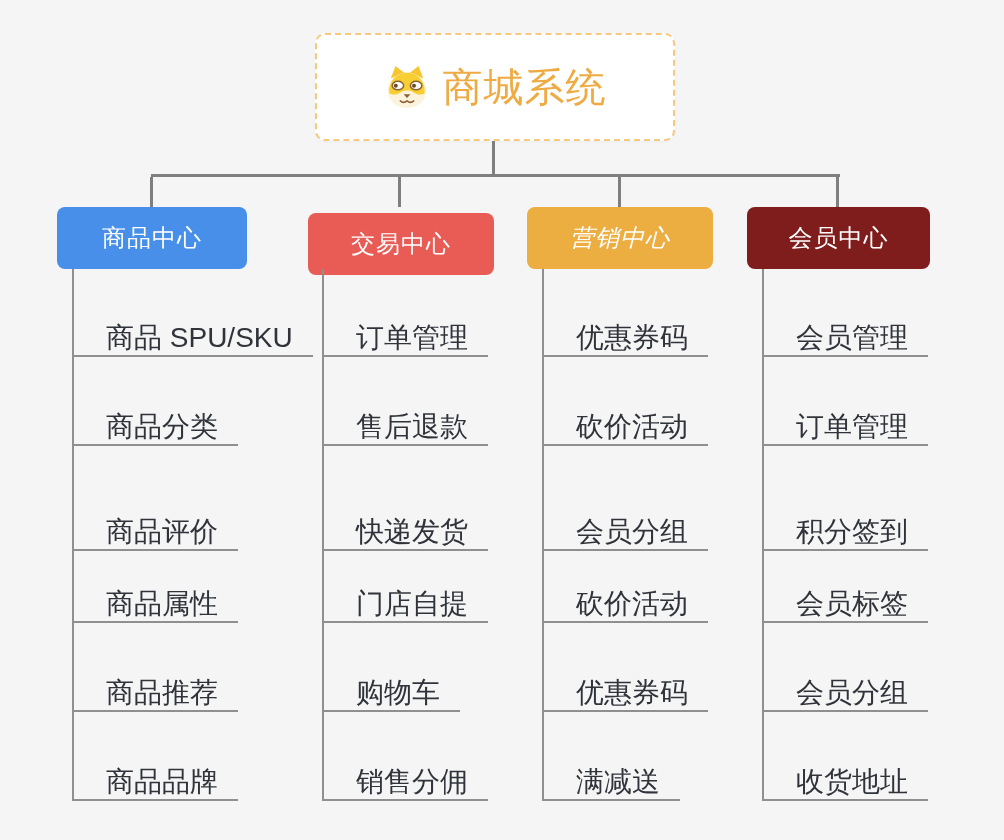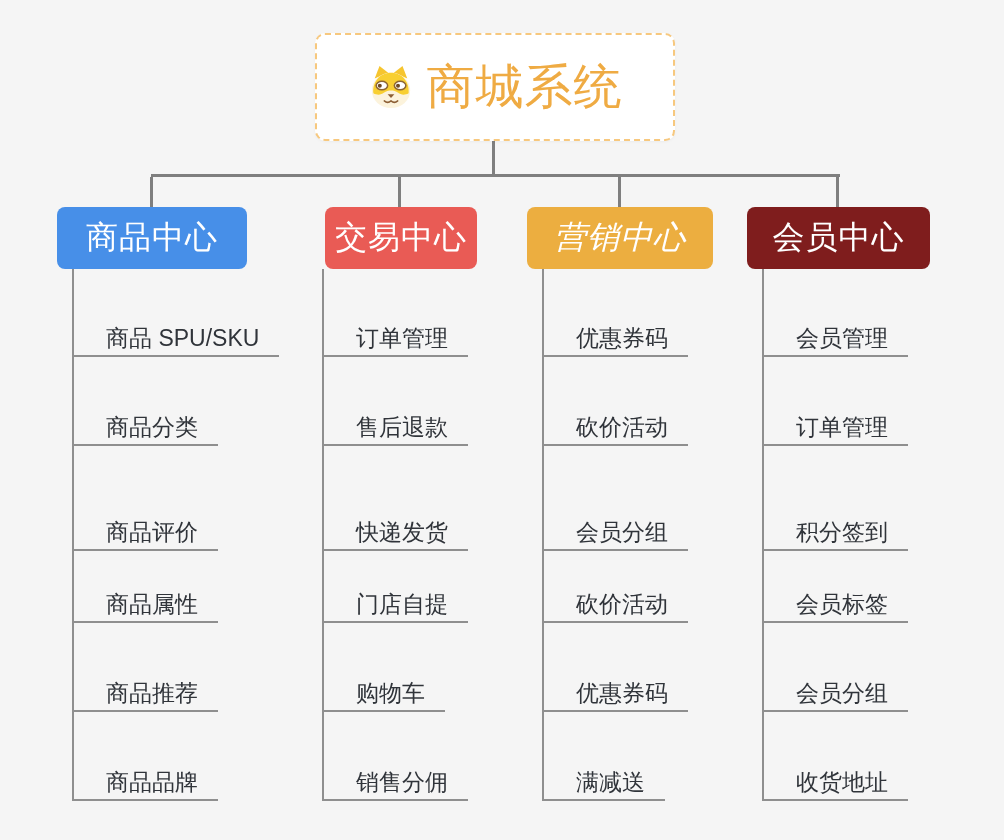--- a/index.html
+++ b/index.html
@@ -10,36 +10,36 @@
   .root-stem{left:492px;top:141px;width:3px;height:35px;}
   .h-bar{left:151px;top:174px;width:689px;height:3px;}
   .drop{top:177px;width:3px;height:30px;}
   .drop-0{left:150px}.drop-1{left:398px}.drop-2{left:618px}.drop-3{left:836px}
 
   
   .root-node{position:absolute;left:315px;top:33px;width:360px;height:108px;
     background:#FFFFFF;border:2px dashed #F7C87E;border-radius:10px;box-sizing:border-box;
     display:flex;align-items:center;justify-content:center;gap:13px;
     box-shadow:0 1px 3px rgba(0,0,0,0.04);}
-  .root-title{font-size:48px;color:#EFAB43;letter-spacing:1px;}
+  .root-title{font-size:40px;color:#EFAB43;letter-spacing:1px;}
 
   
   .branch{position:absolute;top:207px;height:62px;border-radius:8px;color:#FFFFFF;
-    font-size:32px;display:flex;align-items:center;justify-content:center;letter-spacing:1px;}
+    font-size:24px;display:flex;align-items:center;justify-content:center;letter-spacing:1px;}
   .branch-0{left:57px;width:190px;}
-  .branch-1{left:325px;width:152px;}
+  .branch-1{left:308px;width:186px;margin-top:6px;}
   .branch-2{left:527px;width:186px;font-style:italic;}
   .branch-3{left:747px;width:183px;}
 
   
   .col{position:absolute;top:269px;}
   .col-0{left:72px}.col-1{left:322px}.col-2{left:542px}.col-3{left:762px}
   .spine{position:absolute;left:0;top:0;width:2px;height:532px;background:#8F8F8F;}
   .leaf{position:absolute;left:0;white-space:nowrap;width:max-content;
-    font-size:23px;line-height:30px;color:#30343A;
+    font-size:28px;line-height:30px;color:#30343A;
     padding:0 20px 2px 34px;border-bottom:2px solid #8F8F8F;}
   .row-0{top:54px}.row-1{top:143px}.row-2{top:248px}.row-3{top:320px}.row-4{top:409px}.row-5{top:498px}
 </style>
 </head>
 <body>
 
 <div class="canvas">
 
   <div class="line root-stem"></div>
   <div class="line h-bar"></div>

